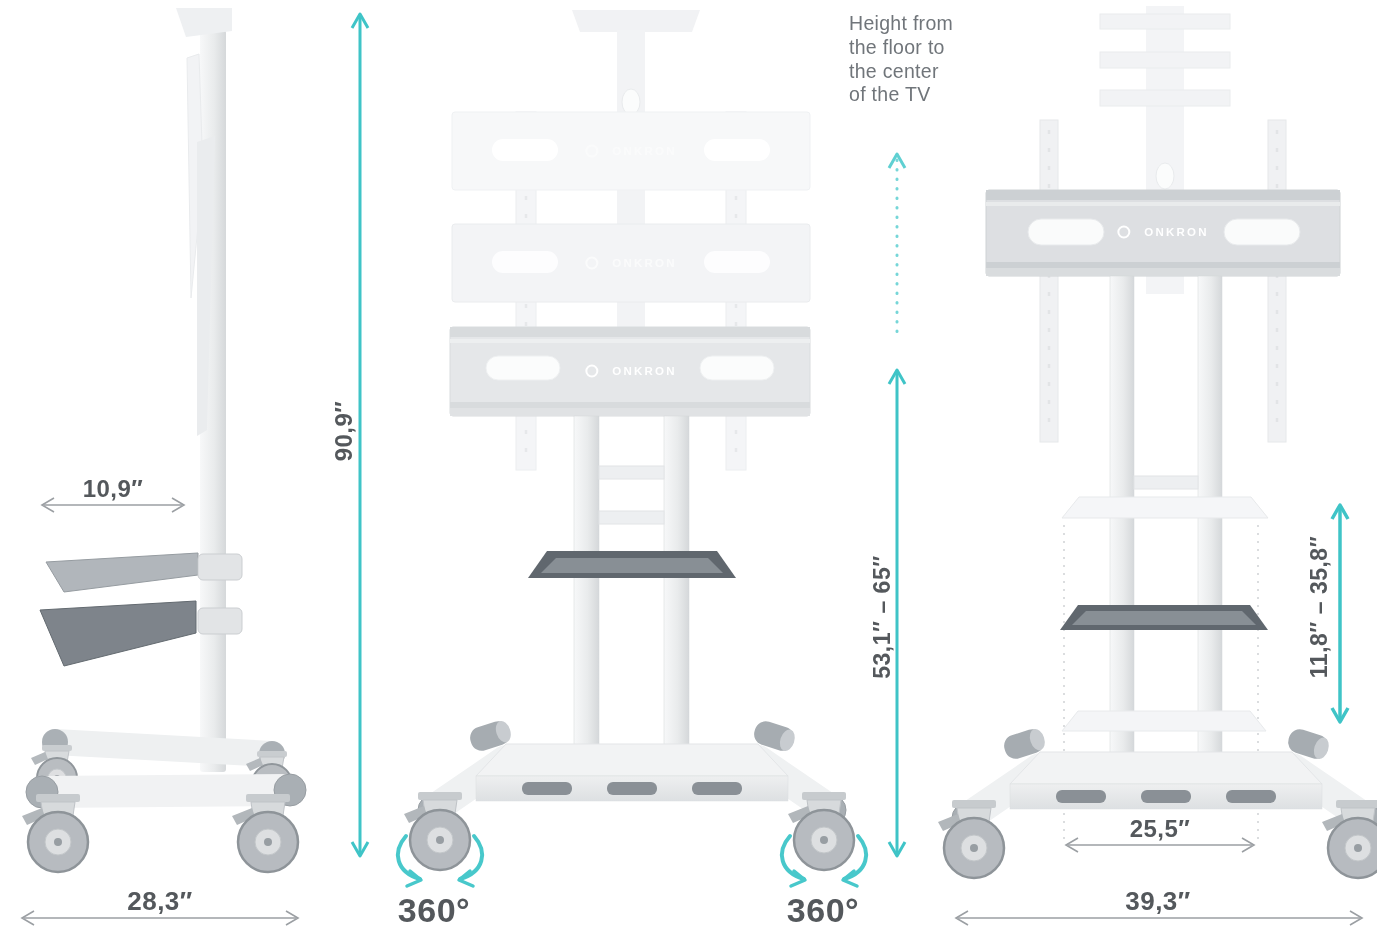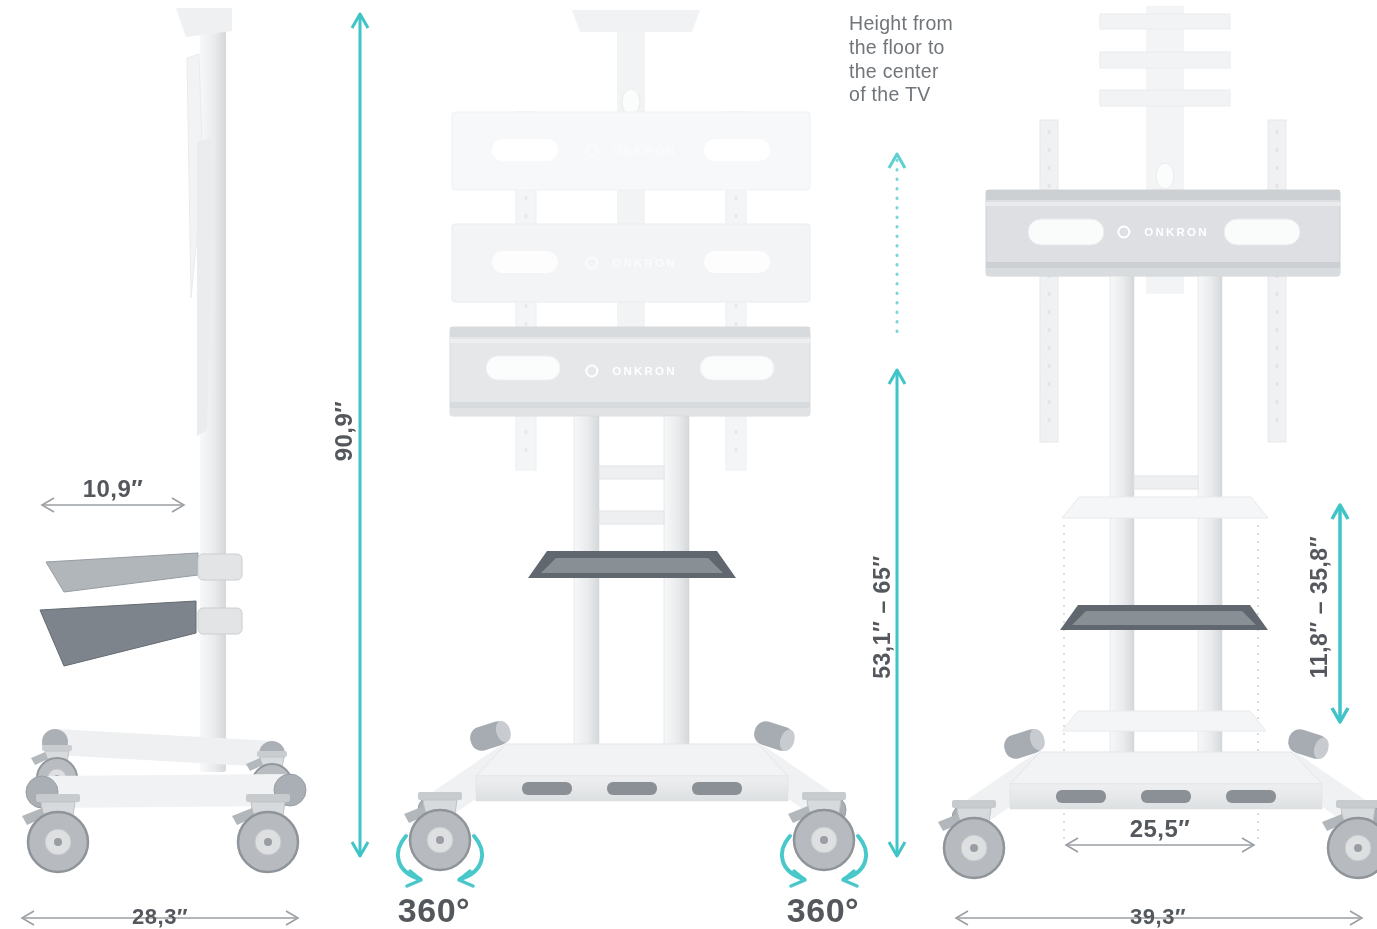--- a/index.html
+++ b/index.html
@@ -7,21 +7,21 @@
     position:relative;width:1377px;height:929px;background:#ffffff;
     font-family:"Liberation Sans",sans-serif;overflow:hidden;
   }
   .art{position:absolute;left:0;top:0;width:1377px;height:929px;}
   .dim{
     position:absolute;font-weight:bold;color:#54585c;
     letter-spacing:.5px;white-space:nowrap;
   }
   .h{transform:translate(-50%,-50%);}
   .v{transform:translate(-50%,-50%) rotate(-90deg);}
-  .s23{font-size:23px;} .s24{font-size:24px;} .s26{font-size:22px;margin-top:16px;} .s27{font-size:34px;}
+  .s23{font-size:23px;} .s24{font-size:24px;} .s26{font-size:26px;} .s27{font-size:34px;}
   .note{
     position:absolute;left:849px;top:12px;white-space:pre-line;
     color:#70757a;font-size:19.5px;line-height:1.22;font-weight:normal;
     letter-spacing:.3px;
   }
   .logo{position:absolute;display:flex;align-items:center;gap:14px;transform:translate(-50%,-50%);}
   .logo .ring{width:13px;height:13px;border:2px solid #fff;border-radius:50%;box-sizing:border-box;flex:none;}
   .logo .txt{color:#fff;font-size:11.5px;font-weight:bold;letter-spacing:2.2px;line-height:1;}
   .ghost65{opacity:.65;} .ghost45{opacity:.45;}
 </style>

